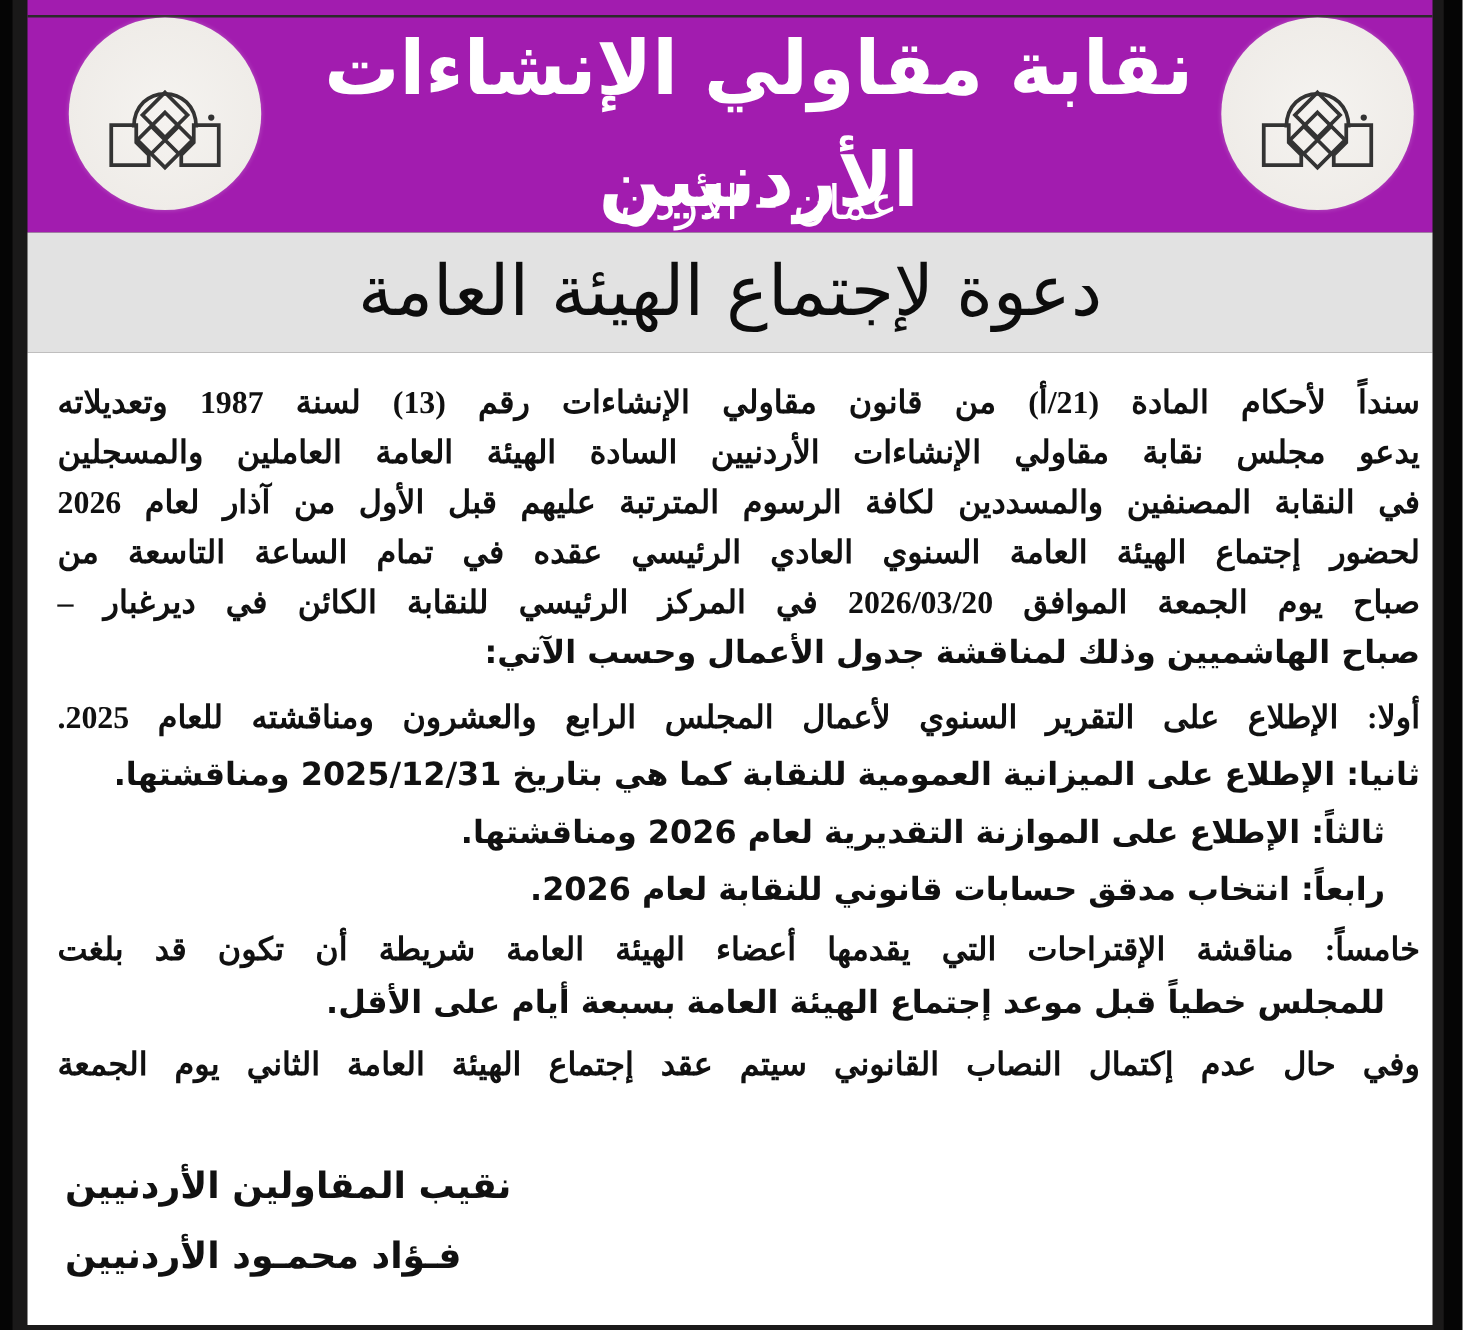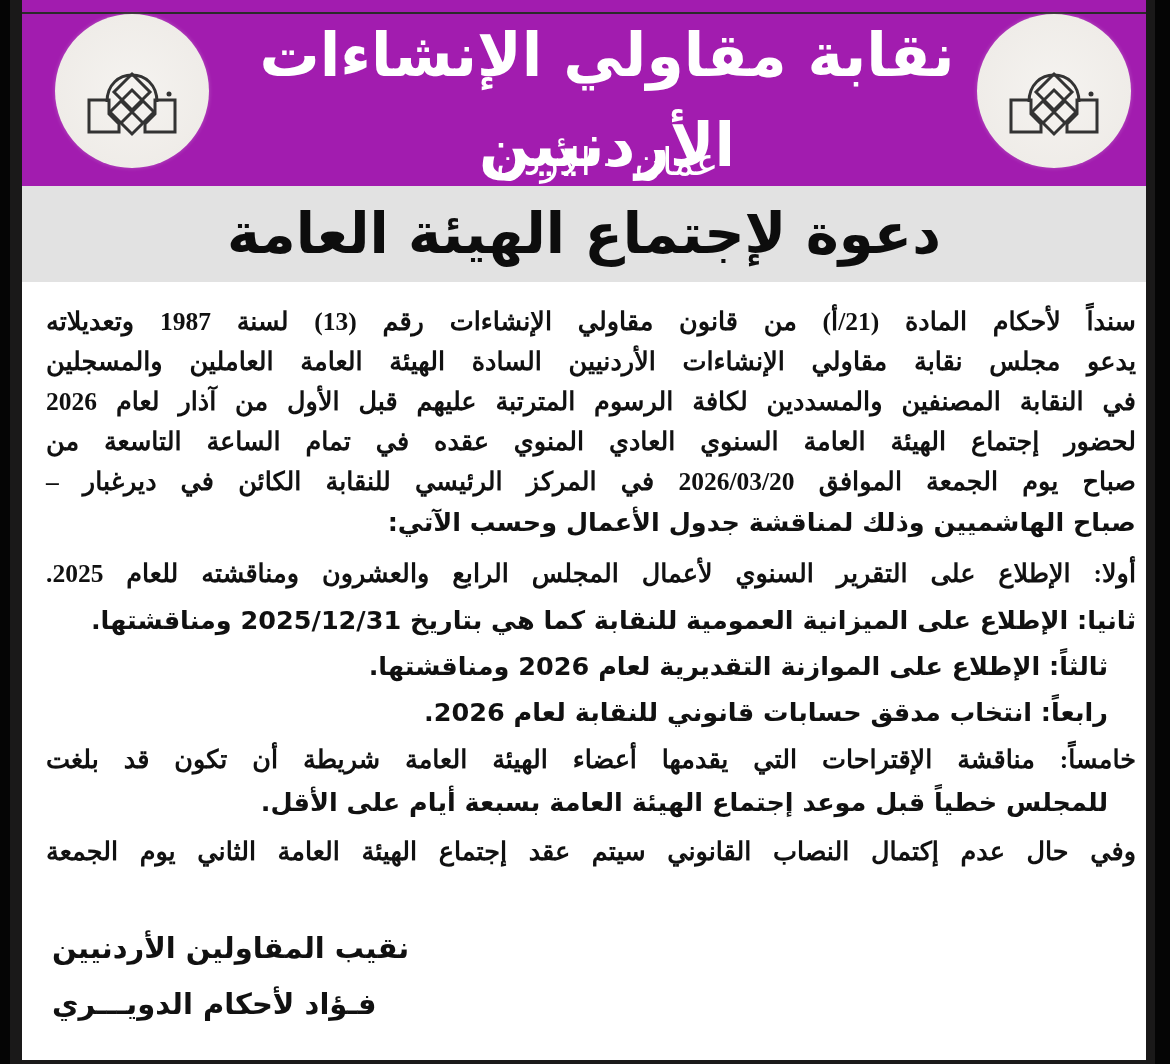--- a/index.html
+++ b/index.html
@@ -36,21 +36,21 @@
     .subtitle {
       position: absolute; left: 230px; width: 710px; top: 108px; text-align: center;
       color: #ffffff; font-weight: normal; font-size: 38px; line-height: 60px; margin-top: 24px;
     }
     .band {
       position: absolute; left: 22px; top: 186px; width: 1124px; height: 96px;
       background: #e2e2e2;
     }
     .band-title {
       position: absolute; left: 0; right: 0; top: 8px; text-align: center;
-      font-weight: bold; font-size: 56px; line-height: 80px; color: #0d0d0d;
+      font-weight: normal; font-size: 56px; line-height: 80px; color: #0d0d0d;
     }
     .content {
       position: absolute; left: 22px; top: 282px; width: 1124px; height: 778px;
       background: #ffffff;
     }
     .bottom-edge {
       position: absolute; left: 22px; top: 1060px; width: 1124px; height: 4px; background: #1b1a1a;
     }
     .line {
       position: absolute; right: 10px; white-space: nowrap;
@@ -105,31 +105,31 @@
 </div>
 
 <div class="band">
   <div class="band-title">دعوة لإجتماع الهيئة العامة</div>
 </div>
 
 <div class="content">
   <div class="line justify" style="top:20px">سنداً لأحكام المادة (21/أ) من قانون مقاولي الإنشاءات رقم (13) لسنة 1987 وتعديلاته</div>
   <div class="line justify" style="top:60px">يدعو مجلس نقابة مقاولي الإنشاءات الأردنيين السادة الهيئة العامة العاملين والمسجلين</div>
   <div class="line justify" style="top:100px">في النقابة المصنفين والمسددين لكافة الرسوم المترتبة عليهم قبل الأول من آذار لعام 2026</div>
-  <div class="line justify" style="top:140px">لحضور إجتماع الهيئة العامة السنوي العادي المنوي عقده في تمام الساعة التاسعة من</div>
+  <div class="line justify" style="top:140px">لحضور إجتماع الهيئة العامة السنوي العادي الرئيسي عقده في تمام الساعة التاسعة من</div>
   <div class="line justify" style="top:180px">صباح يوم الجمعة الموافق 2026/03/20 في المركز الرئيسي للنقابة الكائن في ديرغبار –</div>
   <div class="line" style="top:220px">صباح الهاشميين وذلك لمناقشة جدول الأعمال وحسب الآتي:</div>
 
   <div class="line justify" style="top:272px">أولا: الإطلاع على التقرير السنوي لأعمال المجلس الرابع والعشرون ومناقشته للعام 2025.</div>
   <div class="line" style="top:318px">ثانيا: الإطلاع على الميزانية العمومية للنقابة كما هي بتاريخ 2025/12/31 ومناقشتها.</div>
   <div class="line" style="top:364px; right:38px">ثالثاً: الإطلاع على الموازنة التقديرية لعام 2026 ومناقشتها.</div>
   <div class="line" style="top:410px; right:38px">رابعاً:  انتخاب مدقق حسابات قانوني للنقابة لعام 2026.</div>
 
   <div class="line" style="top:500px; right:38px">للمجلس خطياً قبل موعد إجتماع الهيئة العامة بسبعة أيام على الأقل.</div>
   <div class="line justify" style="top:458px">خامساً: مناقشة الإقتراحات التي يقدمها أعضاء الهيئة العامة شريطة أن تكون قد بلغت</div>
 
   <div class="line justify" style="top:550px">وفي حال عدم إكتمال النصاب القانوني سيتم عقد إجتماع الهيئة العامة الثاني يوم الجمعة</div>
 
   <div class="sign" style="top:644px">نقيب المقاولين الأردنيين</div>
-  <div class="sign" style="top:700px">فـؤاد لأحكام الدويـــري</div>
+  <div class="sign" style="top:700px">فـؤاد محمـود الأردنيين</div>
 </div>
 
 <div class="bottom-edge"></div>
 
 </body></html>

